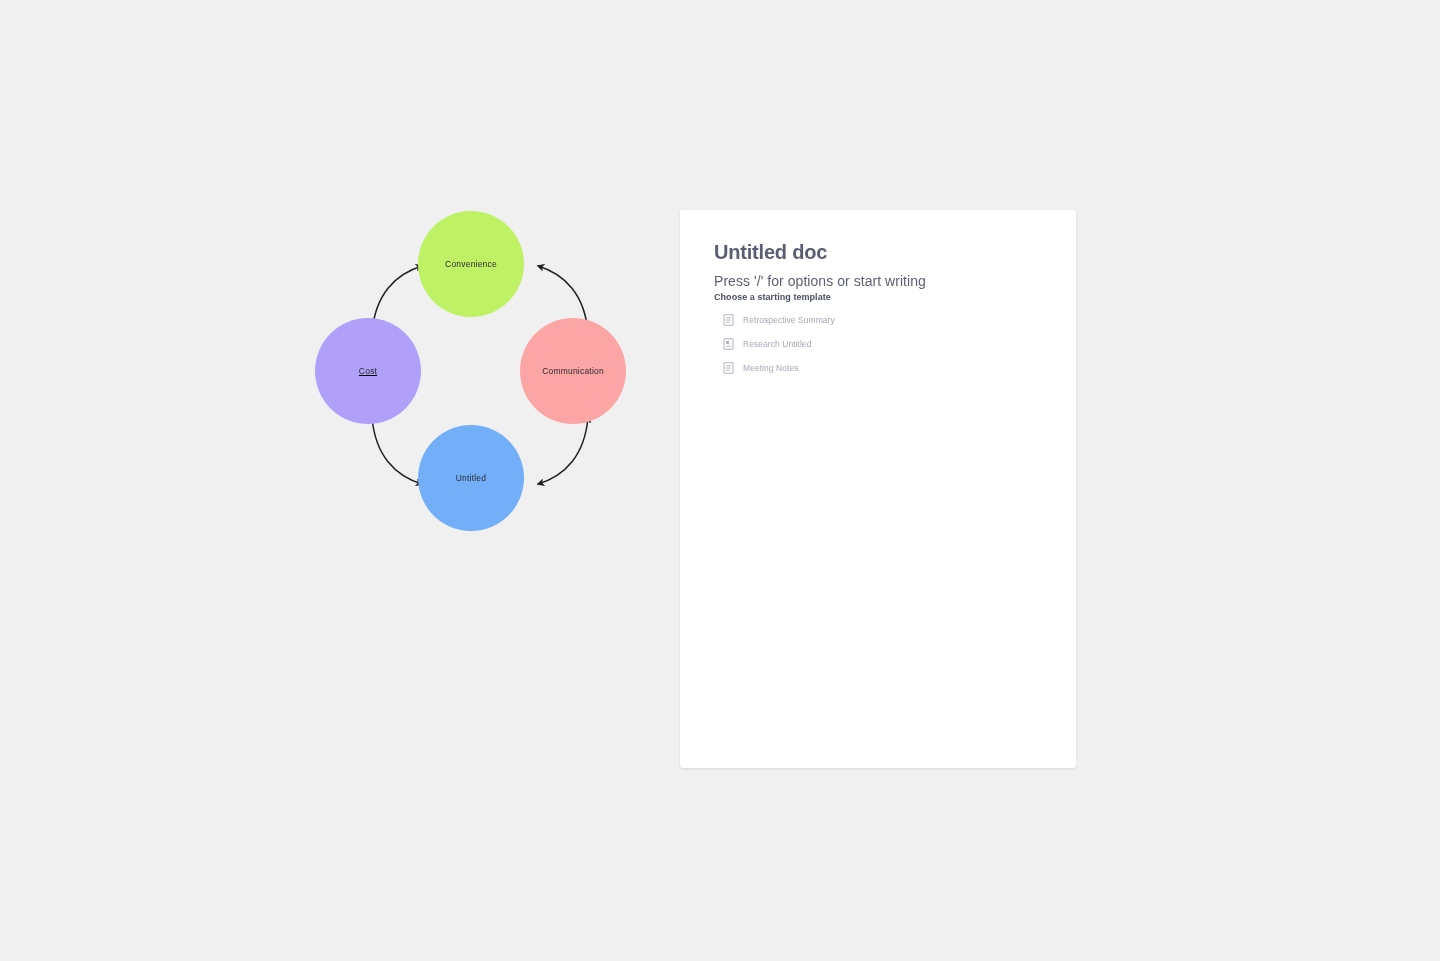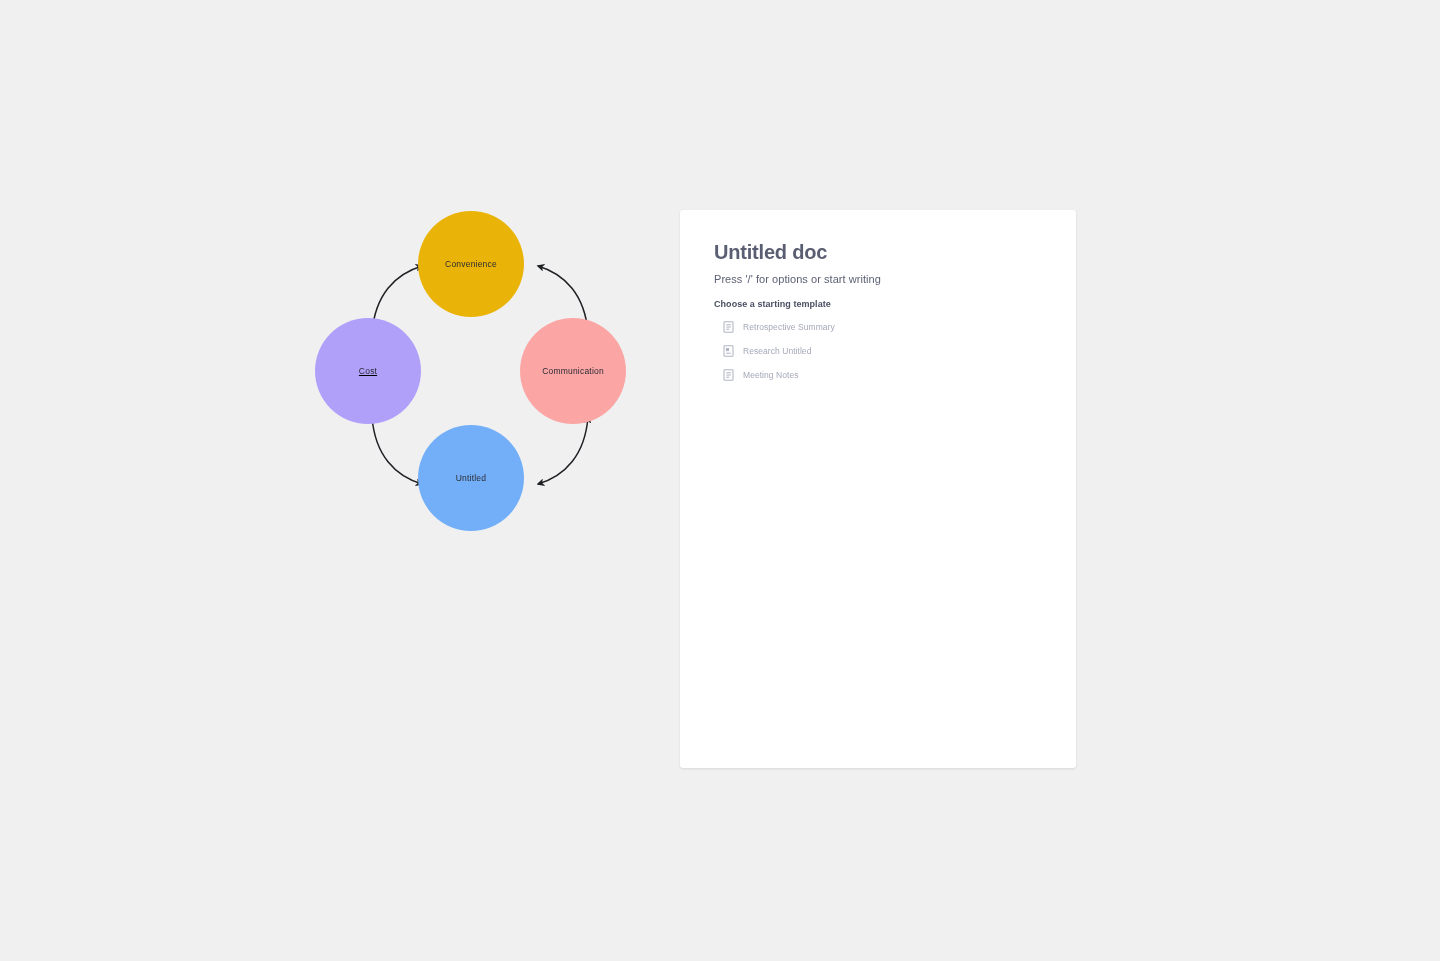--- a/index.html
+++ b/index.html
@@ -73,23 +73,23 @@
   #doc-title {
     font-size: 20px;
     font-weight: bold;
     color: #5a5e72;
     letter-spacing: -0.2px;
     margin: 0 0 9px 0;
     line-height: 1.2;
   }
 
   #doc-hint {
-    font-size: 11px;
+    font-size: 14px;
     color: #5d6074;
-    margin: 0 0 14px 0;
+    margin: 0 0 3px 0;
     letter-spacing: 0.05px;
   }
 
   #template-heading {
     font-size: 9px;
     font-weight: bold;
     color: #4b4f63;
     margin: 0 0 9px 0;
     letter-spacing: 0.05px;
   }
@@ -138,21 +138,21 @@
 
     <path d="M 82 148 C 85 110 105 89 132 81" fill="none" stroke="#1f2024" stroke-width="1.5" marker-start="url(#arrowStart)" marker-end="url(#arrowEnd)"></path>
 
     <path d="M 248 81 C 275 89 295 110 298 148" fill="none" stroke="#1f2024" stroke-width="1.5" marker-start="url(#arrowStart)" marker-end="url(#arrowEnd)"></path>
 
     <path d="M 298 232 C 295 270 275 291 248 299" fill="none" stroke="#1f2024" stroke-width="1.5" marker-start="url(#arrowStart)" marker-end="url(#arrowEnd)"></path>
 
     <path d="M 132 299 C 105 291 85 270 82 232" fill="none" stroke="#1f2024" stroke-width="1.5" marker-start="url(#arrowStart)" marker-end="url(#arrowEnd)"></path>
   </svg>
 
-  <div class="node-circle" id="node-convenience" style="background: #eab308;">
+  <div class="node-circle" id="node-convenience" style="background: #bef264;">
     <span class="node-label">Convenience</span>
   </div>
 
   <div class="node-circle" id="node-communication" style="background: #fca5a5;">
     <span class="node-label">Communication</span>
   </div>
 
   <div class="node-circle" id="node-customer" style="background: rgb(115, 175, 248);">
     <span class="node-label">Untitled</span>
   </div>

